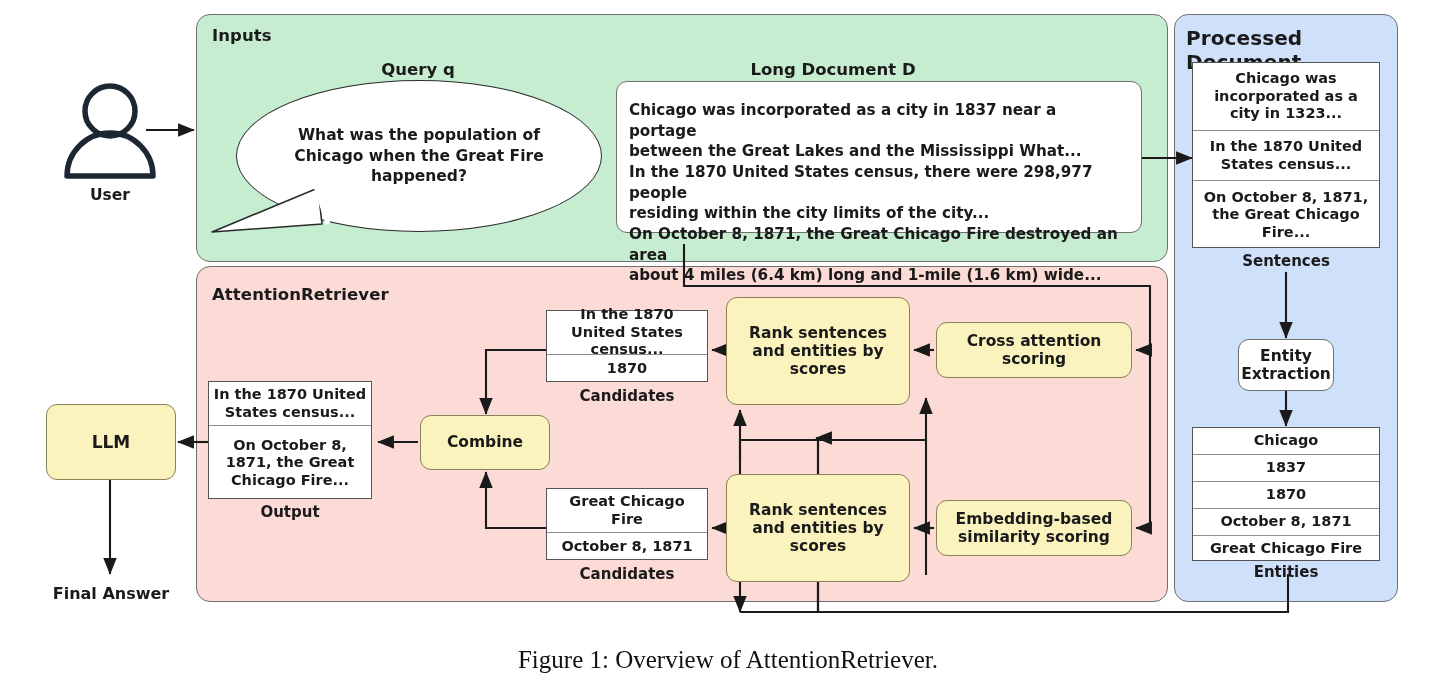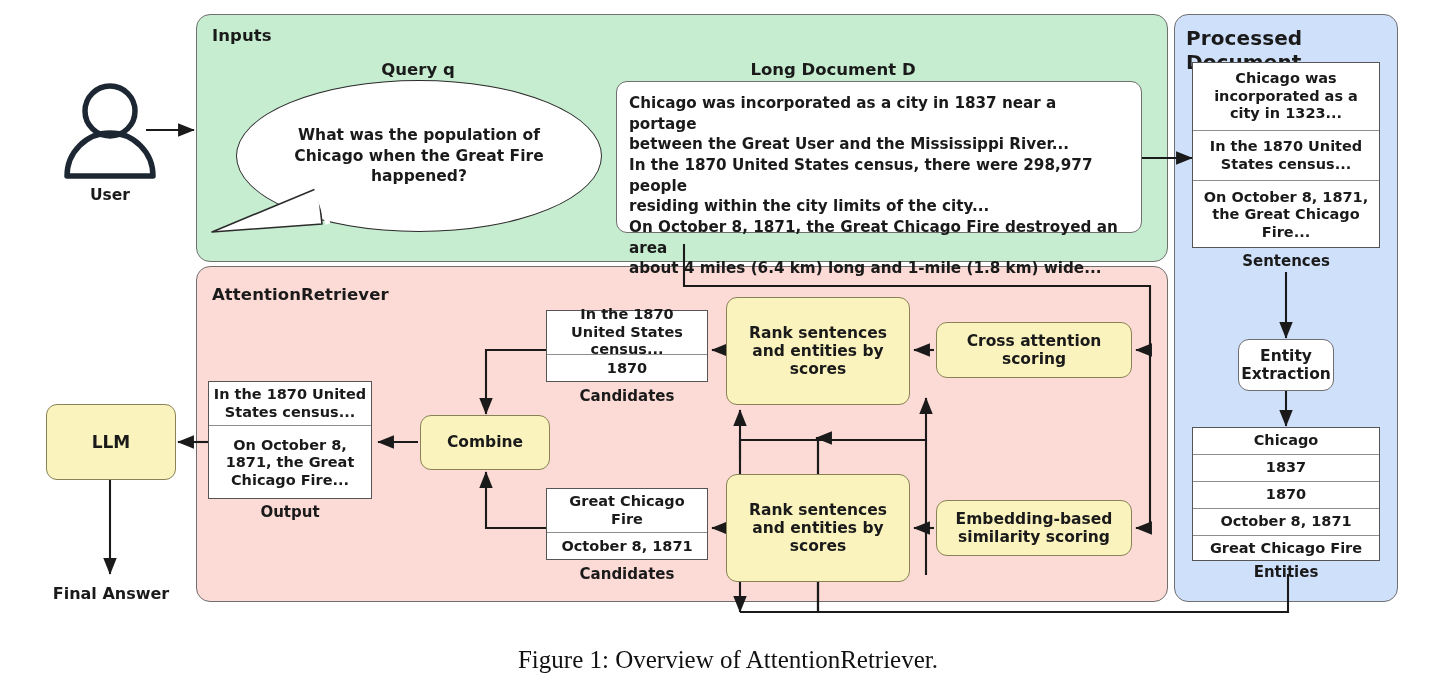--- a/index.html
+++ b/index.html
@@ -107,26 +107,26 @@
     <span style="display:block;width:278px;">What was the population of Chicago when the Great Fire happened?</span>
   </div>
   <svg style="position:absolute;left:210px;top:170px;width:120px;height:66px;">
     <path d="M108,18 L2,62 L112,54 Z" fill="#ffffff" stroke="#2b2b2b" stroke-width="1.6" stroke-linejoin="round"></path>
     <path d="M106,16 L118,54" stroke="#ffffff" stroke-width="5"></path>
   </svg>
 
   <div class="caption-lbl" style="left:700px;top:60px;width:266px;font-size:16.5px;">Long Document D</div>
   <div class="white-round" style="position:absolute;left:616px;top:81px;width:526px;height:152px;
               display:block;padding:11px 12px;box-sizing:border-box;">
-    <div style="font-weight:bold;font-size:15.2px;line-height:1.36;">Chicago was incorporated as a city in 1837 near a portage</div>
-    <div style="font-weight:bold;font-size:15.2px;line-height:1.36;">between the Great User and the Mississippi River...</div>
+    <div style="font-weight:bold;font-size:15.2px;line-height:1.36;margin-top:7px;">Chicago was incorporated as a city in 1837 near a portage</div>
+    <div style="font-weight:bold;font-size:15.2px;line-height:1.36;">between the Great Lakes and the Mississippi What...</div>
     <div style="font-weight:bold;font-size:15.2px;line-height:1.36;">In the 1870 United States census, there were 298,977 people</div>
     <div style="font-weight:bold;font-size:15.2px;line-height:1.36;">residing within the city limits of the city...</div>
     <div style="font-weight:bold;font-size:15.2px;line-height:1.36;">On October 8, 1871, the Great Chicago Fire destroyed an area</div>
-    <div style="font-weight:bold;font-size:15.2px;line-height:1.36;">about 4 miles (6.4 km) long and 1-mile (1.8 km) wide...</div>
+    <div style="font-weight:bold;font-size:15.2px;line-height:1.36;">about 4 miles (6.4 km) long and 1-mile (1.6 km) wide...</div>
   </div>
 
   <div class="stack" style="left:1192px;top:62px;width:188px;height:186px;">
     <div class="row" style="height:68px;">Chicago was incorporated as a city in 1323...</div>
     <div class="row" style="height:50px;">In the 1870 United States census...</div>
     <div class="row" style="height:68px;">On October 8, 1871, the Great Chicago Fire...</div>
   </div>
   <div class="caption-lbl" style="left:1192px;top:252px;width:188px;">Sentences</div>
 
   <div class="node white-round" style="left:1238px;top:339px;width:96px;height:52px;padding:0 6px;">Entity Extraction</div>

